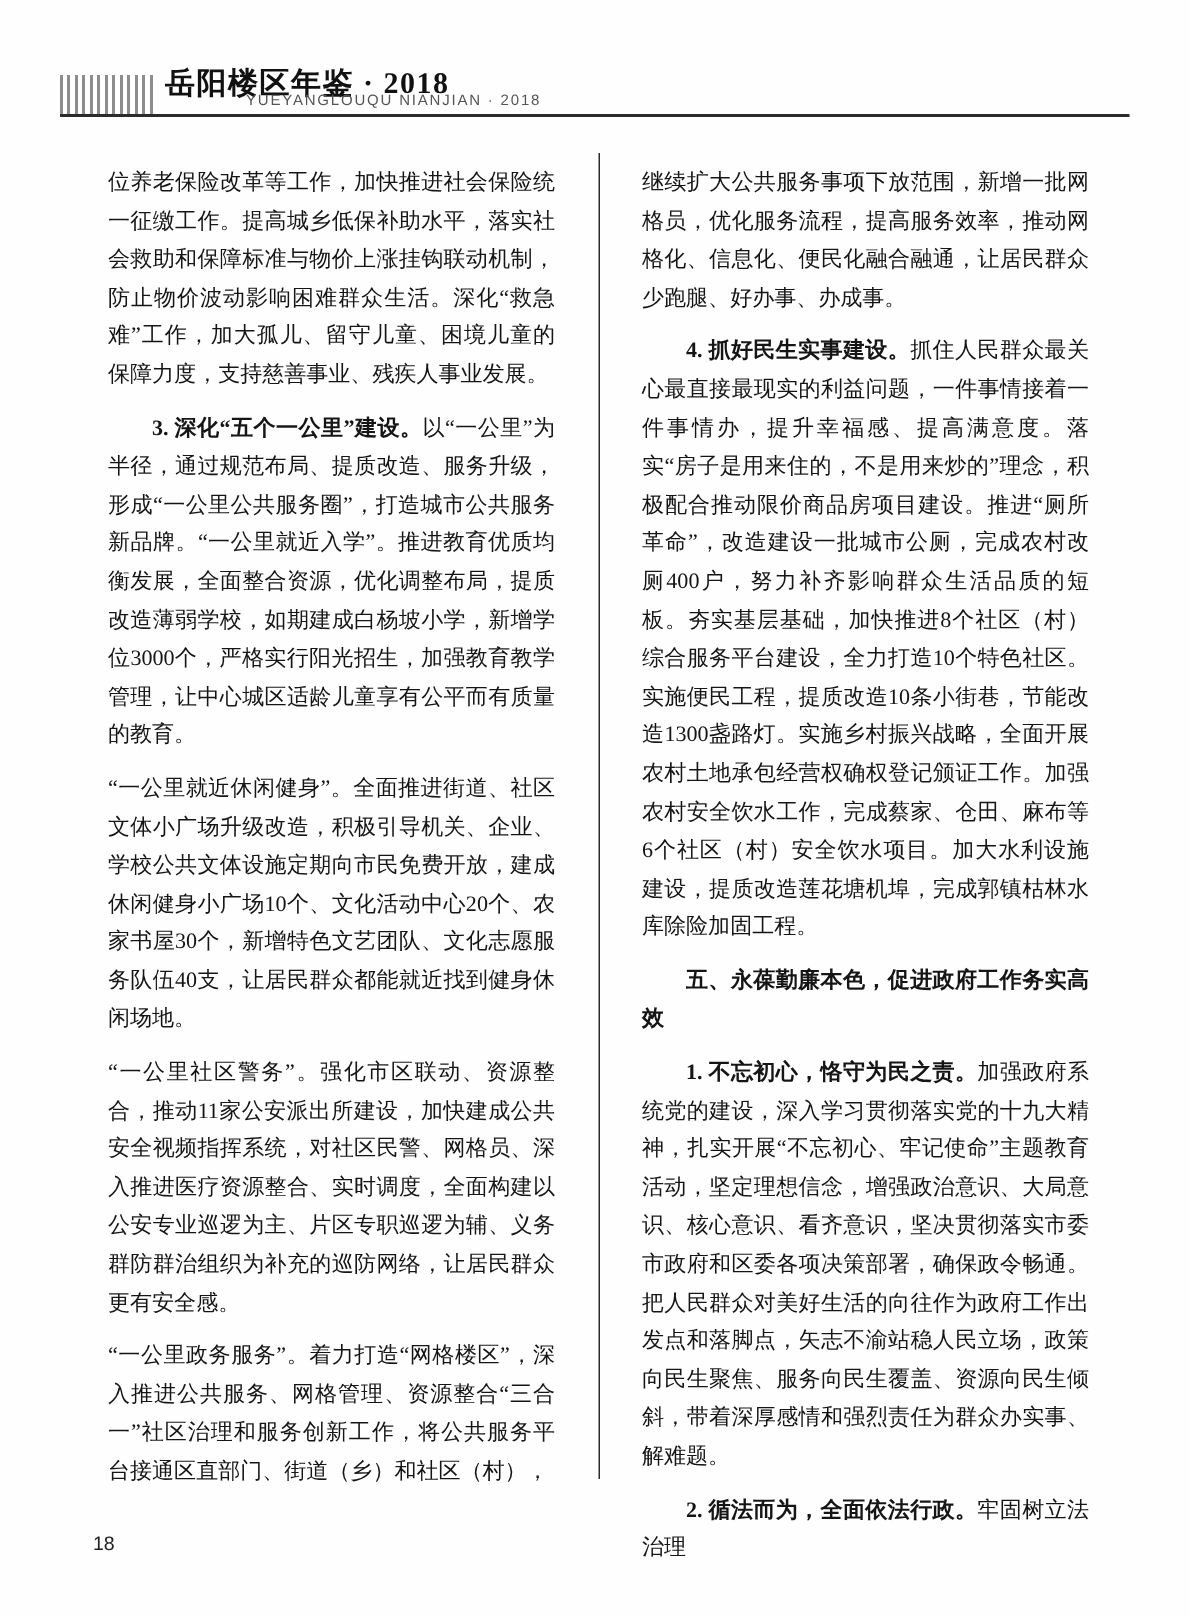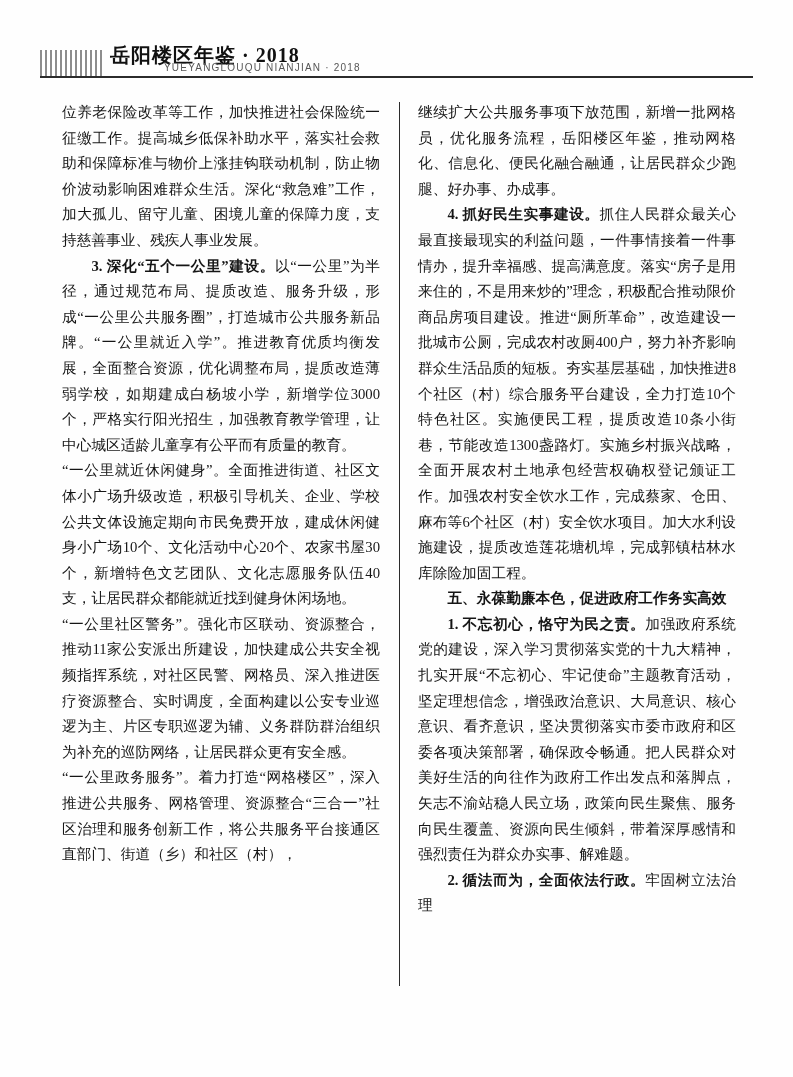--- a/index.html
+++ b/index.html
@@ -92,21 +92,21 @@
   .col-right { left: 356px; }
   .col-divider {
     position: absolute;
     left: 337px;
     top: 2px;
     width: 1px;
     height: 884px;
     background: #2b2b2b;
   }
   p {
-    margin: 0;
+    margin: 10px;
   }
   .indent {
     text-indent: 2em;
   }
   .bold {
     font-weight: bold;
   }
   
   .footer {
     position: absolute;
@@ -138,23 +138,26 @@
 
     <div class="col col-left">
       <p>位养老保险改革等工作，加快推进社会保险统一征缴工作。提高城乡低保补助水平，落实社会救助和保障标准与物价上涨挂钩联动机制，防止物价波动影响困难群众生活。深化“救急难”工作，加大孤儿、留守儿童、困境儿童的保障力度，支持慈善事业、残疾人事业发展。</p>
       <p class="indent"><span class="bold">3. 深化“五个一公里”建设。</span><span>以“一公里”为半径，通过规范布局、提质改造、服务升级，形成“一公里公共服务圈”，打造城市公共服务新品牌。“一公里就近入学”。推进教育优质均衡发展，全面整合资源，优化调整布局，提质改造薄弱学校，如期建成白杨坡小学，新增学位3000个，严格实行阳光招生，加强教育教学管理，让中心城区适龄儿童享有公平而有质量的教育。</span></p>
       <p>“一公里就近休闲健身”。全面推进街道、社区文体小广场升级改造，积极引导机关、企业、学校公共文体设施定期向市民免费开放，建成休闲健身小广场10个、文化活动中心20个、农家书屋30个，新增特色文艺团队、文化志愿服务队伍40支，让居民群众都能就近找到健身休闲场地。</p>
       <p>“一公里社区警务”。强化市区联动、资源整合，推动11家公安派出所建设，加快建成公共安全视频指挥系统，对社区民警、网格员、深入推进医疗资源整合、实时调度，全面构建以公安专业巡逻为主、片区专职巡逻为辅、义务群防群治组织为补充的巡防网络，让居民群众更有安全感。</p>
       <p>“一公里政务服务”。着力打造“网格楼区”，深入推进公共服务、网格管理、资源整合“三合一”社区治理和服务创新工作，将公共服务平台接通区直部门、街道（乡）和社区（村），</p>
     </div>
 
     <div class="col col-right">
-      <p>继续扩大公共服务事项下放范围，新增一批网格员，优化服务流程，岳阳楼区年鉴，推动网格化、信息化、便民化融合融通，让居民群众少跑腿、好办事、办成事。</p>
+      <p>继续扩大公共服务事项下放范围，新增一批网格员，优化服务流程，提高服务效率，推动网格化、信息化、便民化融合融通，让居民群众少跑腿、好办事、办成事。</p>
       <p class="indent"><span class="bold">4. 抓好民生实事建设。</span><span>抓住人民群众最关心最直接最现实的利益问题，一件事情接着一件事情办，提升幸福感、提高满意度。落实“房子是用来住的，不是用来炒的”理念，积极配合推动限价商品房项目建设。推进“厕所革命”，改造建设一批城市公厕，完成农村改厕400户，努力补齐影响群众生活品质的短板。夯实基层基础，加快推进8个社区（村）综合服务平台建设，全力打造10个特色社区。实施便民工程，提质改造10条小街巷，节能改造1300盏路灯。实施乡村振兴战略，全面开展农村土地承包经营权确权登记颁证工作。加强农村安全饮水工作，完成蔡家、仓田、麻布等6个社区（村）安全饮水项目。加大水利设施建设，提质改造莲花塘机埠，完成郭镇枯林水库除险加固工程。</span></p>
       <p class="indent bold">五、永葆勤廉本色，促进政府工作务实高效</p>
       <p class="indent"><span class="bold">1. 不忘初心，恪守为民之责。</span><span>加强政府系统党的建设，深入学习贯彻落实党的十九大精神，扎实开展“不忘初心、牢记使命”主题教育活动，坚定理想信念，增强政治意识、大局意识、核心意识、看齐意识，坚决贯彻落实市委市政府和区委各项决策部署，确保政令畅通。把人民群众对美好生活的向往作为政府工作出发点和落脚点，矢志不渝站稳人民立场，政策向民生聚焦、服务向民生覆盖、资源向民生倾斜，带着深厚感情和强烈责任为群众办实事、解难题。</span></p>
       <p class="indent"><span class="bold">2. 循法而为，全面依法行政。</span><span>牢固树立法治理</span></p>
     </div>
 
   </div>
 
+  <div class="footer">
+    <span class="page-number">18</span>
+  </div>
 
 </div>
 
 </body></html>

